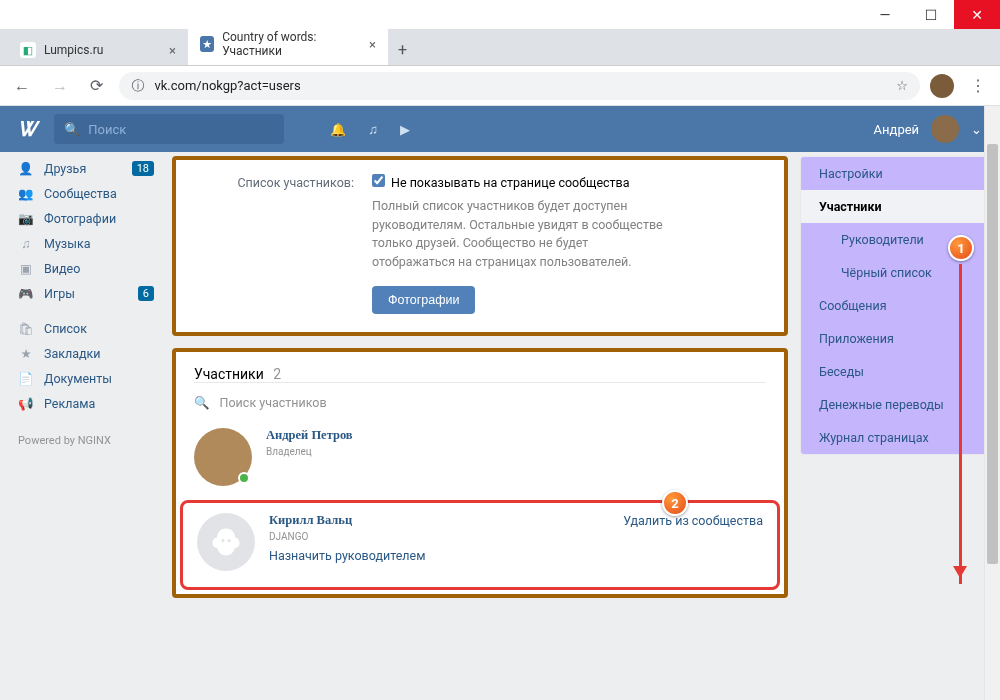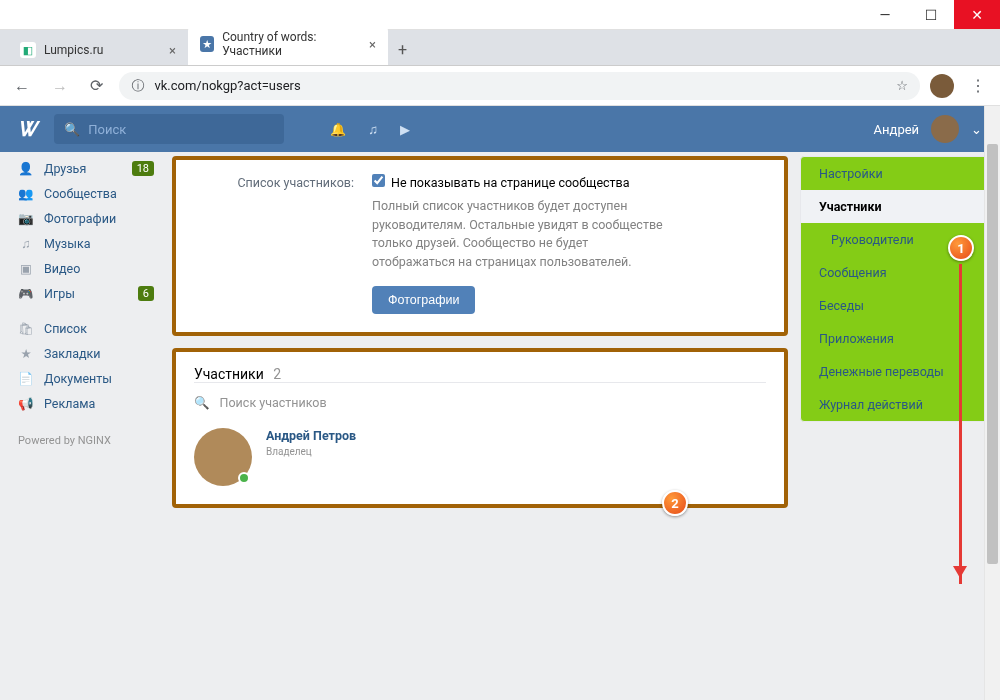--- a/index.html
+++ b/index.html
@@ -28,21 +28,21 @@
   .vklogo { font-weight:700; font-size:20px; font-style:italic; letter-spacing:-1px;}
   .vksearch { background:#3e6898; border-radius:4px; height:30px; width:230px; display:flex; align-items:center; gap:8px; padding:0 10px; color:#8fb0d8; font-size:13px;}
   .vkicons { display:flex; gap:22px; margin-left: 28px; color:#cfe0f3;}
   .vkuser { margin-left:auto; display:flex; align-items:center; gap:12px; font-size:13px;}
   .vkuser .av { width:28px; height:28px; border-radius:50%; background:#8a6b4a;}
   
   .page { display:flex; background:#edeef0; height:calc(700px - 30px - 36px - 40px - 46px); padding: 4px 0 0 0; }
   .leftnav { width: 168px; padding: 0 0 0 18px; font-size:12.5px;}
   .leftnav .item { display:flex; align-items:center; gap:10px; padding:5px 0; color:#2a5885;}
   .leftnav .item .ic { color:#99a2ad; width:16px; text-align:center;}
-  .badge { margin-left:auto; margin-right:14px; background:#4d7c0f; color:#fff; border-radius:3px; font-size:11px; padding:1px 5px;}
+  .badge { margin-left:auto; margin-right:14px; background:#0369a1; color:#fff; border-radius:3px; font-size:11px; padding:1px 5px;}
   .leftnav .powered { color:#939393; font-size:11px; margin-top:18px;}
   .leftnav .footlinks { color:#939393; font-size:11px; margin-top:8px; line-height:1.7;}
   .leftnav .footlinks span{ margin-right:8px;}
   .main { flex:1; padding: 0 12px 0 4px; display:flex; flex-direction:column; gap:12px; }
   .card { background:#fff; border:4px solid #a16207; border-radius:4px; padding:14px 18px;}
   .formrow { display:flex; gap:18px;}
   .formlabel { width:160px; text-align:right; color:#626d7a; font-size:12.5px; padding-top:1px;}
   .formctrl { flex:1; font-size:12.5px; color:#626d7a; line-height:1.5;}
   .chk { accent-color:#5181b8; margin-right:6px;}
   .chklabel { color:#000;}
@@ -51,29 +51,29 @@
   .bluebtn { background:#5181b8; color:#fff; border:none; border-radius:4px; padding:7px 16px; font-size:12.5px;}
   .sectiontitle { font-size:14px; color:#000; border-bottom:1px solid #e7e8ec;}
   .sectiontitle .count { color:#939393; margin-left:6px;}
   .searchmemb { display:flex; align-items:center; gap:10px; padding:12px 0 4px 0; color:#939393; font-size:12.5px;}
   .member { display:flex; gap:14px; padding:14px 0;}
   .mavatar { width:58px; height:58px; border-radius:50%; position:relative; background:#e1e3e6; display:flex; align-items:center; justify-content:center;}
   .mavatar.dog { background:#b08a5a;}
   .mavatar.ph svg { width:36px; height:36px; fill:#fff;}
   .mavatar .online { width:12px; height:12px; border:2px solid #fff; background:#4bb34b; border-radius:50%; position:absolute; bottom:2px; right:2px;}
   .minfo { flex:1;}
-  .mname { color:#2a5885; font-weight:700; font-size:12.5px; margin-bottom:3px;}
+  .mname { color:#2a5885; font-weight:700; font-size:12.5px; margin-bottom:3px;font-family:Liberation Serif, serif;}
   .mrole { color:#939393; font-size:10px; margin-bottom:6px;}
   .maction { color:#2a5885; font-size:12.5px;}
   .mremove { color:#2a5885; font-size:12.5px; align-self:flex-start;}
   .membercard2 { border:3px solid #e53935; border-radius:8px; padding:10px 14px 16px 14px; position:relative; margin:0 -14px;}
   .rightnav { width:200px; }
-  .rcard { background:#84cc16; border:1px solid #e7e8ec; border-radius:4px; }
+  .rcard { background:#c4b5fd; border:1px solid #e7e8ec; border-radius:4px; }
   .rcard .ritem { padding:9px 16px; font-size:12.5px; color:#2a5885; border-left:2px solid transparent;}
-  .rcard .ritem.sub { padding-left:28px;}
+  .rcard .ritem.sub { padding-left:38px;}
   .rcard .ritem.active { font-weight:700; color:#000; background:#f0f2f5; }
   
   .callout { position:absolute; width:26px; height:26px; border-radius:50%; background: radial-gradient(circle at 35% 30%, #ff9a3a, #e64a19); border:2px solid #fff; box-shadow:0 1px 3px rgba(0,0,0,.4); color:#fff; font-weight:700; display:flex; align-items:center; justify-content:center; font-size:13px; z-index:50;}
   .arrow { position:absolute; width:3px; background:#e53935; z-index:40;}
   .arrow::after{ content:""; position:absolute; bottom:-1px; left:-6px; border:7px solid transparent; border-top:12px solid #e53935;}
   
   .fakescroll { position:absolute; right:0; top:106px; bottom:0; width:16px; background:#f1f1f1; border-left:1px solid #e5e5e5;}
   .fakescroll .thumb { position:absolute; left:2px; right:2px; top:38px; height:420px; background:#c1c1c1; border-radius:2px;}
 </style>
 </head>
@@ -206,33 +206,49 @@
       <div class="member">
         <div class="mavatar dog">
             <span class="online"></span>
           </div>
         <div class="minfo">
           <div class="mname">Андрей Петров</div>
           <div class="mrole">Владелец</div>
         </div>
       </div>
 
+      <div class="membercard2">
+        <div class="member" style="padding:0;">
+          <div class="mavatar ph">
+            <svg viewBox="0 0 24 24">
+                <path d="M12 3 C8 3 6 6 6 9 c-2 0-3 2-3 4 0 2 2 3 3 3 1 3 3 5 6 5 s5-2 6-5 c1 0 3-1 3-3 0-2-1-4-3-4 0-3-2-6-6-6z M9 11 a1 1 0 1 1 2 0 a1 1 0 1 1-2 0 M13 11 a1 1 0 1 1 2 0 a1 1 0 1 1-2 0"></path>
+              </svg>
+          </div>
+          <div class="minfo">
+            <div class="mname">Кирилл Вальц</div>
+            <div class="mrole">DJANGO</div>
+            <div class="maction">Назначить руководителем</div>
+          </div>
+          <div class="mremove">Удалить из сообщества</div>
+        </div>
+      </div>
     </div>
   </div>
 
   <div class="rightnav">
     <div class="rcard">
       <div class="ritem">Настройки</div>
       <div class="ritem active">Участники</div>
       <div class="ritem sub">Руководители</div>
+      <div class="ritem sub">Чёрный список</div>
       <div class="ritem">Сообщения</div>
+      <div class="ritem">Приложения</div>
       <div class="ritem">Беседы</div>
-      <div class="ritem">Приложения</div>
       <div class="ritem">Денежные переводы</div>
-      <div class="ritem">Журнал действий</div>
+      <div class="ritem">Журнал страницах</div>
     </div>
   </div>
 </div>
 
 <div class="fakescroll">
     <div class="thumb"></div>
   </div>
 
 <div class="callout" style="top:235px; right:26px;">1</div>
 <div class="arrow" style="top:264px; right:38px; height:320px;"></div>

